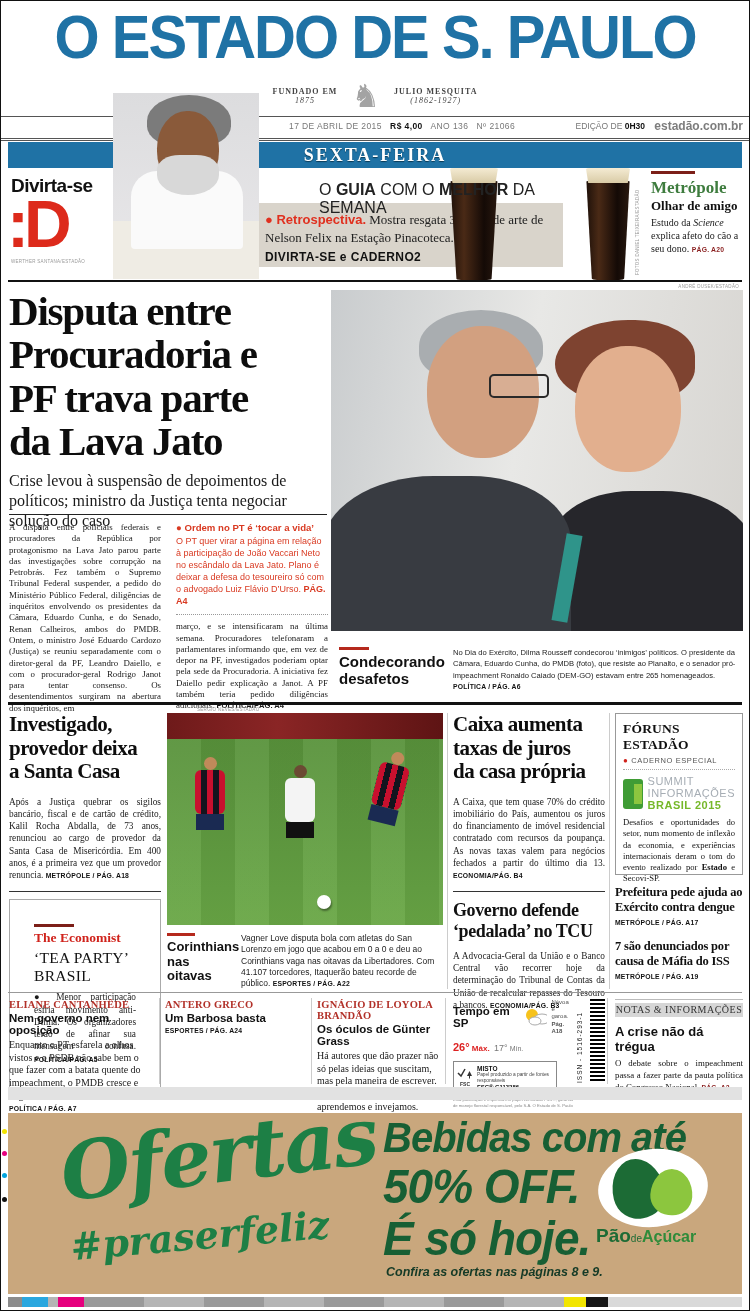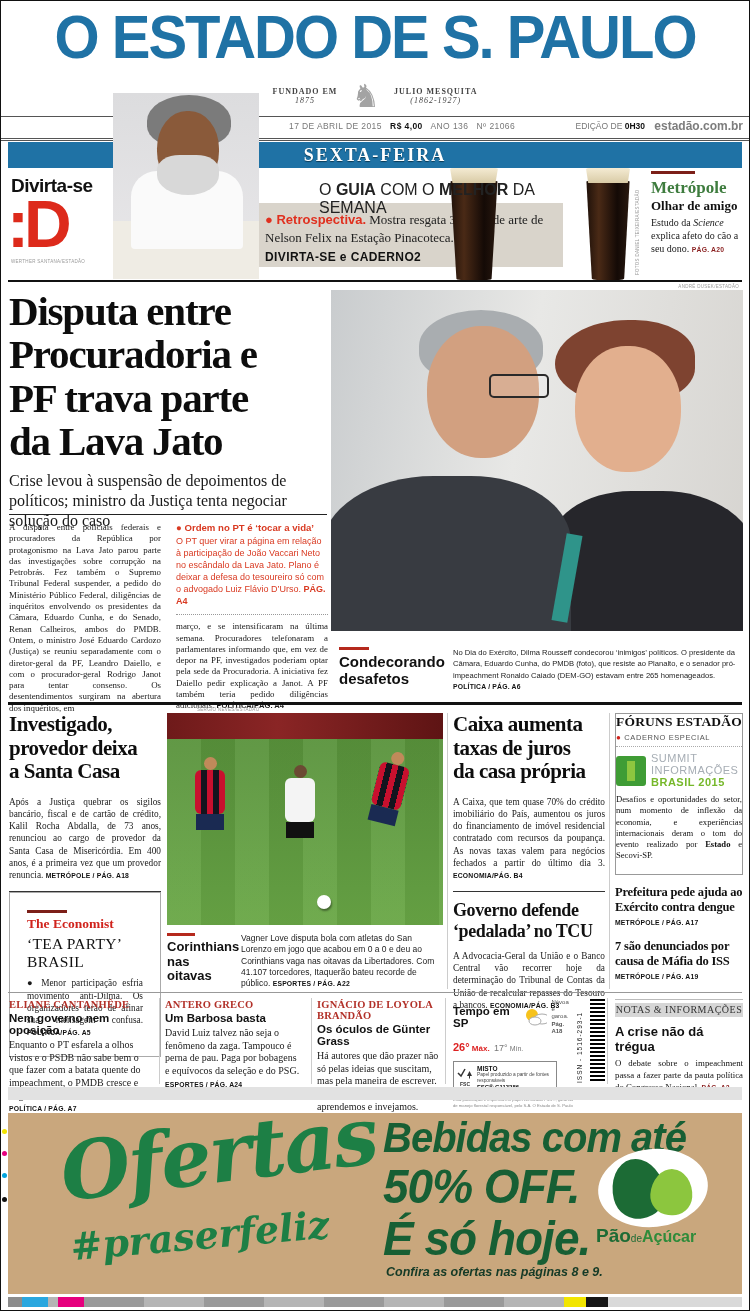--- a/index.html
+++ b/index.html
@@ -90,36 +90,36 @@
   .capttl{left:338px;top:646px;width:104px}
   .capttl .rule{width:30px;height:3px;background:#b5291d;margin-bottom:4px}
   .capttl .l{font-weight:bold;font-size:15px;line-height:1.12}
   .captxt{left:452px;top:646px;width:288px;font-size:7.6px;line-height:1.5;color:#222}
 
   
   .vsep{width:1px;background:#ccc}
   .hmid{font-family:"Liberation Serif",serif;font-weight:bold;font-size:21px;line-height:1.12;letter-spacing:-.5px;color:#0d0d0d}
   .bmid{font-family:"Liberation Serif",serif;font-size:9.3px;line-height:1.32;color:#1a1a1a}
   .thinrule{height:1px;background:#333}
-  .econbox{border:1px solid #aaa;padding:17px;}
+  .econbox{border:1px solid #aaa;padding:24px;margin-top:7px}
   .econbox .rule{width:40px;height:3px;background:#7c1f18;margin-bottom:3px}
   .econbox .brand{font-family:"Liberation Serif",serif;font-weight:bold;font-size:13.5px;color:#d0231c}
   .econbox .hl{font-family:"Liberation Serif",serif;font-size:15.5px;letter-spacing:.3px;margin-top:3px}
   .soccer{left:166px;top:712px;width:276px;height:212px;overflow:hidden;background:linear-gradient(#57903a,#69a746)}
   .soccer .boards{position:absolute;top:0;left:0;right:0;height:26px;background:linear-gradient(90deg,#6e1a1a,#8a2525 40%,#5e1414)}
   .soccer .stripes{position:absolute;top:26px;left:0;right:0;bottom:0;
     background:repeating-linear-gradient(90deg,rgba(255,255,255,.05) 0 34px,rgba(0,0,0,.05) 34px 68px)}
   .player{position:absolute}
   .player .head{width:13px;height:13px;border-radius:50%;background:#c08a5a;margin:0 auto}
   .player .torso{width:30px;height:44px;border-radius:6px}
   .player .torso.sl{background:repeating-linear-gradient(90deg,#c8102e 0 6px,#14141e 6px 12px)}
   .player .torso.cor{background:#f4f4f4}
   .player .shorts{width:28px;height:16px;margin:0 auto}
   .ball{position:absolute;left:150px;top:182px;width:14px;height:14px;border-radius:50%;background:#fff;box-shadow:1px 2px 2px rgba(0,0,0,.4)}
-  .fbox{left:614px;top:712px;width:128px;height:162px;border:1px solid #999;box-sizing:border-box}
+  .fbox{left:614px;top:712px;width:128px;height:162px;border:1px solid #999;padding:7px;box-sizing:border-box}
   .fbox .hdr{font-family:"Liberation Serif",serif;font-weight:bold;font-size:13.5px;letter-spacing:.2px}
   .fbox .kick{font-size:7.5px;color:#555;letter-spacing:.6px;margin-top:3px;border-bottom:1px dotted #aaa;padding-bottom:4px}
   .fbox .dot{color:#d0231c;font-size:8px}
   .summit{display:flex;gap:5px;margin-top:6px;align-items:center}
   .summit .sq{width:30px;height:30px;background:#3f9c35;border-radius:3px;position:relative}
   .summit .sq i{position:absolute;left:11px;top:5px;width:8px;height:20px;background:#8dc63f;display:block}
   .summit .t1,.summit .t2{font-size:11px;color:#a6adb4;letter-spacing:.5px;line-height:1.05}
   .summit .t3{font-size:11px;font-weight:bold;color:#76b82a;letter-spacing:.5px;line-height:1.1}
   .hsmall{font-family:"Liberation Serif",serif;font-weight:bold;font-size:12.5px;line-height:1.22;letter-spacing:-.2px}
 
@@ -318,21 +318,21 @@
     <span>Vagner Love disputa bola com atletas do San Lorenzo em jogo que acabou em 0 a 0 e deu ao Corinthians vaga nas oitavas da Libertadores. Com 41.107 torcedores, Itaquerão bateu recorde de público. </span><span class="pgref">ESPORTES / PÁG. A22</span>
   </div>
 
   <div class="abs" style="left:452px;top:712px;width:152px">
     <div class="hmid">
       <div>Caixa aumenta</div>
         <div>taxas de juros</div>
         <div>da casa própria</div>
     </div>
     <div class="bmid just" style="margin-top:12px">
-      <span>A Caixa, que tem quase 70% do crédito imobiliário do País, aumentou os juros do financiamento de imóvel residencial contratado com recursos da poupança. As novas taxas valem para negócios fechados a partir do último dia 3. </span><span class="pgref">ECONOMIA/PÁG. B4</span>
+      <span>A Caixa, que tem quase 70% do crédito imobiliário do País, aumentou os juros do financiamento de imóvel residencial contratado com recursos da poupança. As novas taxas valem para negócios fechados a partir do último dia 13. </span><span class="pgref">ECONOMIA/PÁG. B4</span>
     </div>
     <div class="thinrule" style="margin-top:10px"></div>
     <div style="margin-top:8px">
       <div class="serif b" style="font-size:18px;line-height:1.15;letter-spacing:-.4px">
         <div>Governo defende</div>
           <div>‘pedalada’ no TCU</div>
       </div>
       <div class="bmid just" style="margin-top:8px">
         <span>A Advocacia-Geral da União e o Banco Central vão recorrer hoje da determinação do Tribunal de Contas da União de recalcular repasses do Tesouro a bancos. </span><span class="pgref">ECONOMIA/PÁG. B3</span>
       </div>
@@ -379,21 +379,20 @@
 
   <div class="abs" style="left:8px;top:998px;width:142px">
     <div class="colname">ELIANE CANTANHÊDE</div>
     <div class="coltitle">Nem governo nem oposição</div>
     <div class="coltext"><span>Enquanto o PT esfarela a olhos vistos e o PSDB não sabe bem o que fazer com a batata quente do impeachment, o PMDB cresce e engorda. </span></div>
     <div class="pgref" style="margin-top:3px">POLÍTICA / PÁG. A7</div>
   </div>
   <div class="abs" style="left:164px;top:998px;width:138px">
     <div class="colname">ANTERO GRECO</div>
     <div class="coltitle">Um Barbosa basta</div>
-    <div class="coltext"><span>David Luiz talvez não seja o fenômeno da zaga. Tampouco é perna de pau. Paga por bobagens e equívocos da seleção e do PSG. </span></div>
     <div class="pgref" style="margin-top:3px">ESPORTES / PÁG. A24</div>
   </div>
   <div class="abs" style="left:316px;top:998px;width:122px">
     <div class="colname">IGNÁCIO DE LOYOLA BRANDÃO</div>
     <div class="coltitle">Os óculos de Günter Grass</div>
     <div class="coltext"><span>Há autores que dão prazer não só pelas ideias que suscitam, mas pela maneira de escrever. Ao ler Galeano e Grass, aprendemos e invejamos. </span></div>
     <div class="pgref" style="margin-top:3px">CADERNO2 / PÁG. C8</div>
   </div>
 
   <div class="abs" style="left:452px;top:998px;width:120px">

